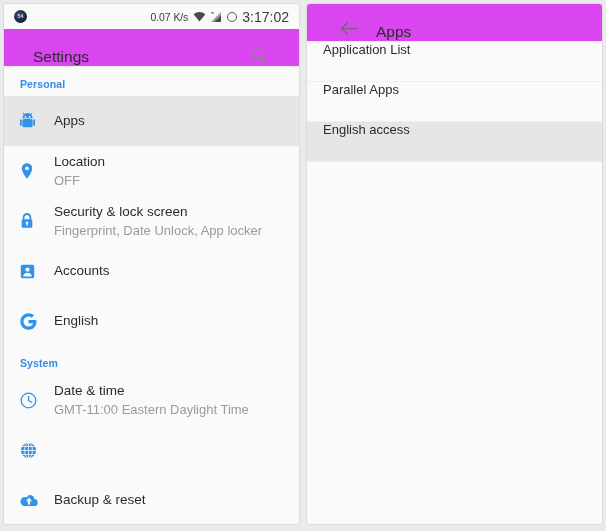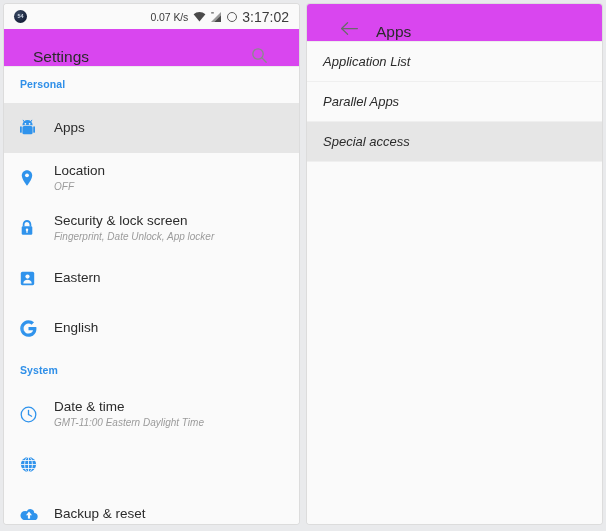--- a/index.html
+++ b/index.html
@@ -74,52 +74,51 @@
     cursor:pointer;
   }
   .back-btn{
     width:26px;height:26px;display:flex;align-items:center;justify-content:center;
     margin-right:14px;cursor:pointer;
   }
 
   
   .list{flex:1;overflow:hidden;background:#fafafa;}
   .section-header{
-    padding:11px 16px 13px 16px;
+    padding:11px 16px 6px 16px;
     font-size:10.5px;font-weight:bold;
     color:#2f8fe8;
     letter-spacing:0.1px;
   }
   .row{
     display:flex;align-items:center;
     min-height:50px;
     padding:0 16px;
     box-sizing:border-box;
     cursor:pointer;
   }
   .row.selected{background:#e6e6e6;}
   .row-icon{
     width:34px;flex:0 0 34px;
     display:flex;align-items:center;justify-content:flex-start;
     color:#2f93ec;
   }
   .row-text{display:flex;flex-direction:column;justify-content:center;}
   .row-title{font-size:13.5px;color:#2b2b2b;line-height:1.25;}
-  .row-sub{font-size:10px;color:#9b9b9b;margin-top:2px;line-height:1.2;font-style:italic;}
+  .row-sub{font-size:13px;color:#9b9b9b;margin-top:2px;line-height:1.2;}
 
   
   .srow{
-    display:flex;align-items:center;
+    display:flex;
     height:40px;
     padding:0 16px;
     box-sizing:border-box;
     border-bottom:1px solid #efefef;
     cursor:pointer;
     background:#fafafa;
-    font-style:italic;
   }
   .srow.selected{background:#e6e6e6;}
   .srow-label{font-size:13px;color:#2b2b2b;}
   .filler{flex:1;background:#fafafa;}
 </style>
 </head>
 <body>
 
 <div class="screens">
 
@@ -210,21 +209,21 @@
 
       <div class="row">
         <span class="row-icon">
           <svg width="15" height="15" viewBox="0 0 15 15">
             <rect x="0.8" y="0.8" width="13.4" height="13.4" rx="1.6" fill="#2f93ec"></rect>
             <circle cx="7.5" cy="5.6" r="2.1" fill="#fafafa"></circle>
             <path d="M3.3 12.4 C3.3 9.9 5.2 8.7 7.5 8.7 C9.8 8.7 11.7 9.9 11.7 12.4 Z" fill="#fafafa"></path>
           </svg>
         </span>
         <span class="row-text">
-          <span class="row-title">Eastern</span>
+          <span class="row-title">Accounts</span>
         </span>
       </div>
 
       <div class="row">
         <span class="row-icon">
           <svg width="17" height="17" viewBox="0 0 18 18">
             <path d="M17.4 9.2 C17.4 8.6 17.35 8.0 17.25 7.45 H9 V10.8 H13.75 C13.55 11.9 12.9 12.85 11.95 13.48 V15.6 H14.8 C16.45 14.05 17.4 11.85 17.4 9.2 Z" fill="#2f93ec"></path>
             <path d="M9 17.8 C11.35 17.8 13.3 17.0 14.8 15.6 L11.95 13.48 C11.15 14.02 10.15 14.35 9 14.35 C6.72 14.35 4.8 12.8 4.12 10.73 H1.2 V12.9 C2.7 15.88 5.62 17.8 9 17.8 Z" fill="#2f93ec"></path>
             <path d="M4.12 10.73 C3.95 10.2 3.85 9.62 3.85 9.0 C3.85 8.38 3.95 7.8 4.12 7.27 V5.1 H1.2 C0.55 6.38 0.2 7.65 0.2 9.0 C0.2 10.35 0.55 11.62 1.2 12.9 Z" fill="#3a9bf0"></path>
             <path d="M9 3.65 C10.28 3.65 11.42 4.1 12.32 4.95 L14.86 2.4 C13.3 0.95 11.35 0.2 9 0.2 C5.62 0.2 2.7 2.12 1.2 5.1 L4.12 7.27 C4.8 5.2 6.72 3.65 9 3.65 Z" fill="#2f93ec"></path>
@@ -296,19 +295,19 @@
     </div>
 
     <div class="list">
       <div class="srow">
         <span class="srow-label">Application List</span>
       </div>
       <div class="srow">
         <span class="srow-label">Parallel Apps</span>
       </div>
       <div class="srow selected">
-        <span class="srow-label">Special access</span>
+        <span class="srow-label">English access</span>
       </div>
       <div class="filler"></div>
     </div>
   </div>
 
 </div>
 
 </body></html>

